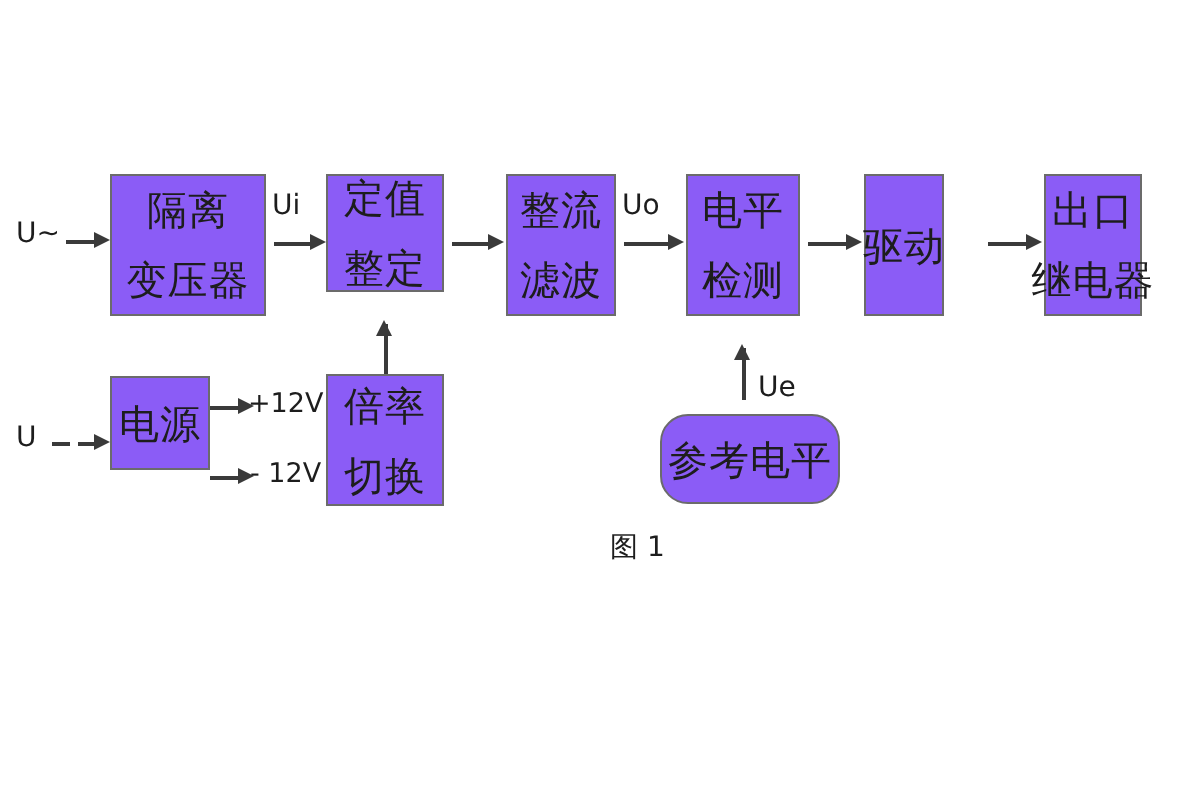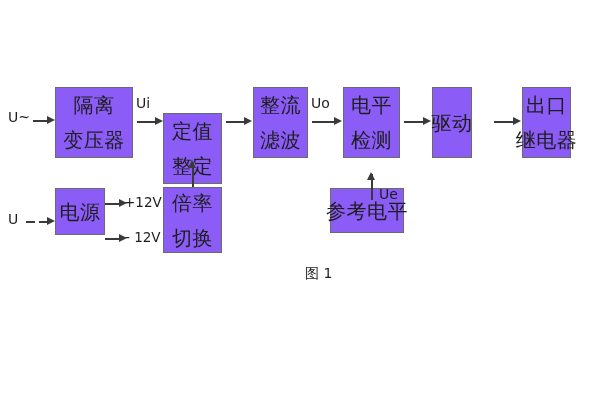--- a/index.html
+++ b/index.html
@@ -121,21 +121,21 @@
     <span class="line">变压器</span>
   </div>
 
   <div class="label" style="left:136px; top:96px;">Ui</div>
 
   <div class="arrow-h" style="left:137px; top:121px; width:26px;">
     <div class="shaft" style="width:19px;"></div>
     <div class="head" style="left:18px;"></div>
   </div>
 
-  <div class="box" style="left:163px; top:87px; width:59px; height:71px;margin-top:26px;">
+  <div class="box" style="left:163px; top:87px; width:59px; height:59px;">
     <span class="line">定值</span>
     <span class="line">整定</span>
   </div>
 
   <div class="arrow-h" style="left:226px; top:121px; width:27px;">
     <div class="shaft" style="width:19px;"></div>
     <div class="head" style="left:18px;"></div>
   </div>
 
   <div class="box" style="left:253px; top:87px; width:55px; height:71px;">
@@ -201,21 +201,21 @@
   <div class="box" style="left:163px; top:187px; width:59px; height:66px;">
     <span class="line">倍率</span>
     <span class="line">切换</span>
   </div>
 
   <div class="arrow-v" style="left:192px; top:160px; height:27px;">
     <div class="shaft" style="top:2px; height:25px;"></div>
     <div class="head" style="top:0px;"></div>
   </div>
 
-  <div class="box single" style="left:330px; top:188px; width:74px; height:45px;">
+  <div class="box single" style="left:330px; top:207px; width:90px; height:45px;border-radius:14px;">
     <span class="line">参考电平</span>
   </div>
 
   <div class="arrow-v" style="left:371px; top:172px; height:28px;">
     <div class="shaft" style="top:2px; height:26px;"></div>
     <div class="head" style="top:0px;"></div>
   </div>
   <div class="label" style="left:379px; top:187px;">Ue</div>
 
   <div class="caption" style="left:305px; top:265px;">图 1</div>

